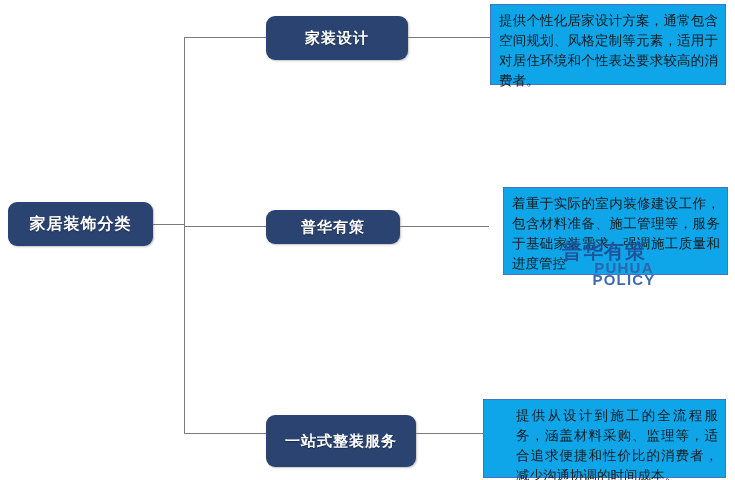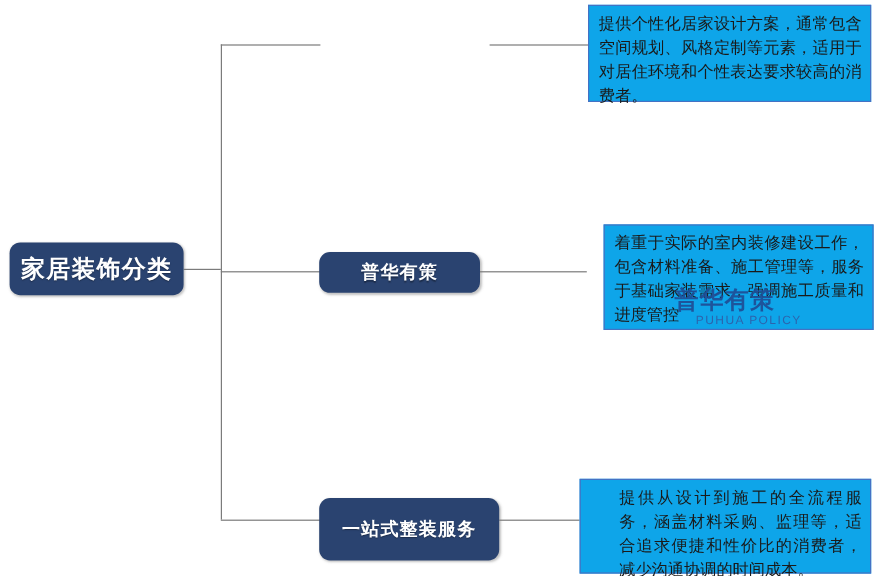--- a/index.html
+++ b/index.html
@@ -40,21 +40,21 @@
     box-sizing: border-box;
   }
   .node-label {
     color: #ffffff;
     font-weight: bold;
     letter-spacing: 1px;
     white-space: nowrap;
     text-shadow: 0 1px 1px rgba(0,0,0,0.35);
   }
   #root-node { left: 8px;   top: 202px; width: 145px; height: 44px; }
-  #root-node .node-label { font-size: 20px; }
+  #root-node .node-label { font-size: 16px; }
 
   #node-1 { left: 266px; top: 16px;  width: 142px; height: 44px; }
   #node-2 { left: 266px; top: 210px; width: 134px; height: 34px; }
   #node-3 { left: 266px; top: 415px; width: 150px; height: 52px; }
   #node-1 .node-label,
   #node-2 .node-label,
   #node-3 .node-label { font-size: 15px; }
 
   
   .desc {
@@ -86,22 +86,22 @@
   }
   #watermark .wm-cn {
     font-size: 20px;
     font-weight: bold;
     color: #1f4e96;
     letter-spacing: 1px;
     line-height: 20px;
     opacity: 0.92;
   }
   #watermark .wm-en {
-    font-size: 10px;
-    font-weight: normal;
+    font-size: 15px;
+    font-weight: bold;
     color: #2f5fa8;
     letter-spacing: 1.2px;
     line-height: 12px;
     margin-top: 1px;
     opacity: 0.92;
     margin-left: 40px;
   }
 </style>
 </head>
 <body>
@@ -117,20 +117,23 @@
   <div class="line h" style="left:184px; top:433px; width:83px;"></div>
 
   <div class="line h" style="left:408px; top:37px; width:82px;"></div>
   <div class="line h" style="left:400px; top:226px; width:89px;"></div>
   <div class="line h" style="left:416px; top:433px; width:67px;"></div>
 
   <div class="node" id="root-node">
     <span class="node-label">家居装饰分类</span>
   </div>
 
+  <div class="node" id="node-1">
+    <span class="node-label">家装设计</span>
+  </div>
 
   <div class="node" id="node-2">
     <span class="node-label">普华有策</span>
   </div>
 
   <div class="node" id="node-3">
     <span class="node-label">一站式整装服务</span>
   </div>
 
   <div class="desc" id="desc-1">提供个性化居家设计方案，通常包含空间规划、风格定制等元素，适用于对居住环境和个性表达要求较高的消费者。</div>

